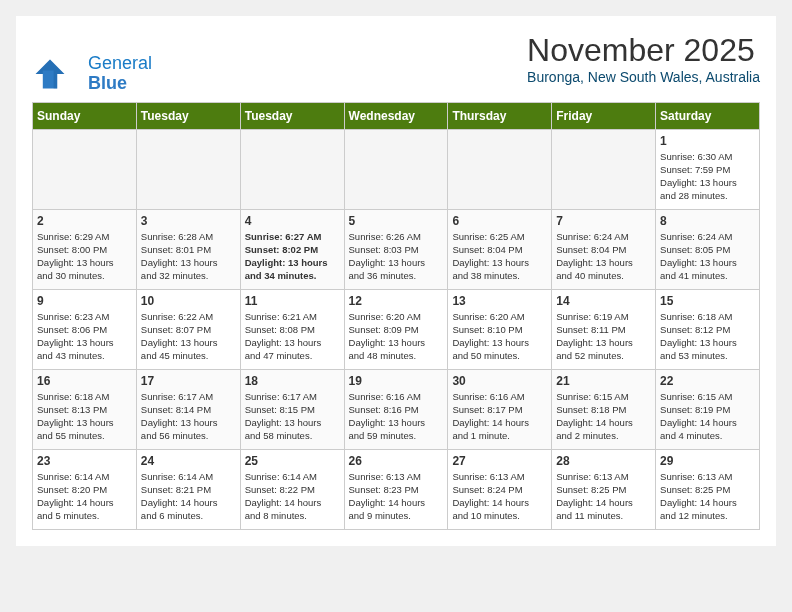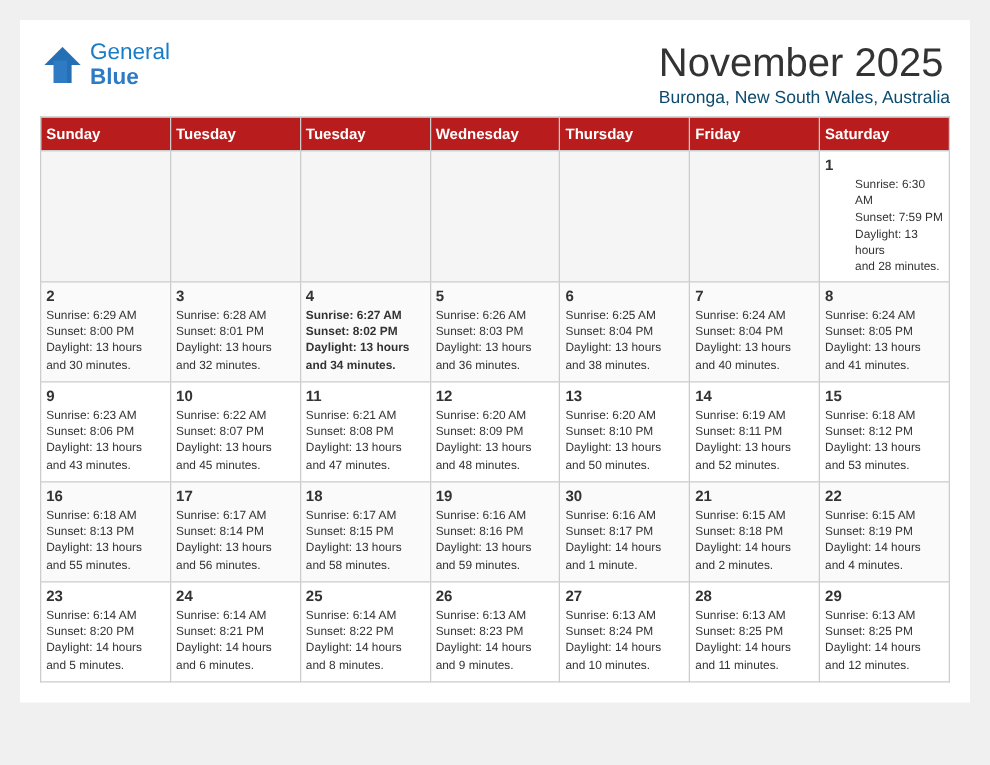--- a/index.html
+++ b/index.html
@@ -18,21 +18,22 @@
     }
     .header-area {
       display: flex;
       justify-content: space-between;
       align-items: flex-start;
       margin-bottom: 8px;
     }
     .logo {
       display: flex;
       align-items: center;
-      gap: 4px;
+      gap: 20px;
+      margin-top: 22px;
     }
     .logo-text {
       font-size: 18px;
       color: #333;
       line-height: 1.1;
     }
     .logo-text span { color: #1a7cc7; }
     .logo-icon {
       width: 36px;
       height: 36px;
@@ -48,21 +49,21 @@
     .location {
       font-size: 14px;
       color: #0c4a6e;
     }
     .calendar {
       width: 100%;
       border-collapse: collapse;
       border: 1px solid #ccc;
     }
     .calendar th {
-      background-color: #b91c1c;
+      background-color: #4d7c0f;
       color: white;
       font-size: 12px;
       font-weight: bold;
       padding: 6px 4px;
       text-align: left;
       border: 1px solid #ccc;
     }
     .calendar td {
       vertical-align: top;
       border: 1px solid #ccc;
@@ -127,21 +128,21 @@
     <tbody id="calendar-body">
     <tr>
           <td class="empty"></td>
           <td class="empty"></td>
           <td class="empty"></td>
           <td class="empty"></td>
           <td class="empty"></td>
           <td class="empty"></td>
           <td>
             <div class="day-number">1</div>
-            <div class="day-info" style="white-space: pre-line; margin-left: 24px;">Sunrise: 6:30 AM
+            <div class="day-info" style="white-space: pre-line;">Sunrise: 6:30 AM
 Sunset: 7:59 PM
 Daylight: 13 hours
 and 28 minutes.</div>
           </td>
         </tr>
         <tr>
           <td>
             <div class="day-number">2</div>
             <div class="day-info" style="white-space: pre-line;">Sunrise: 6:29 AM
 Sunset: 8:00 PM

